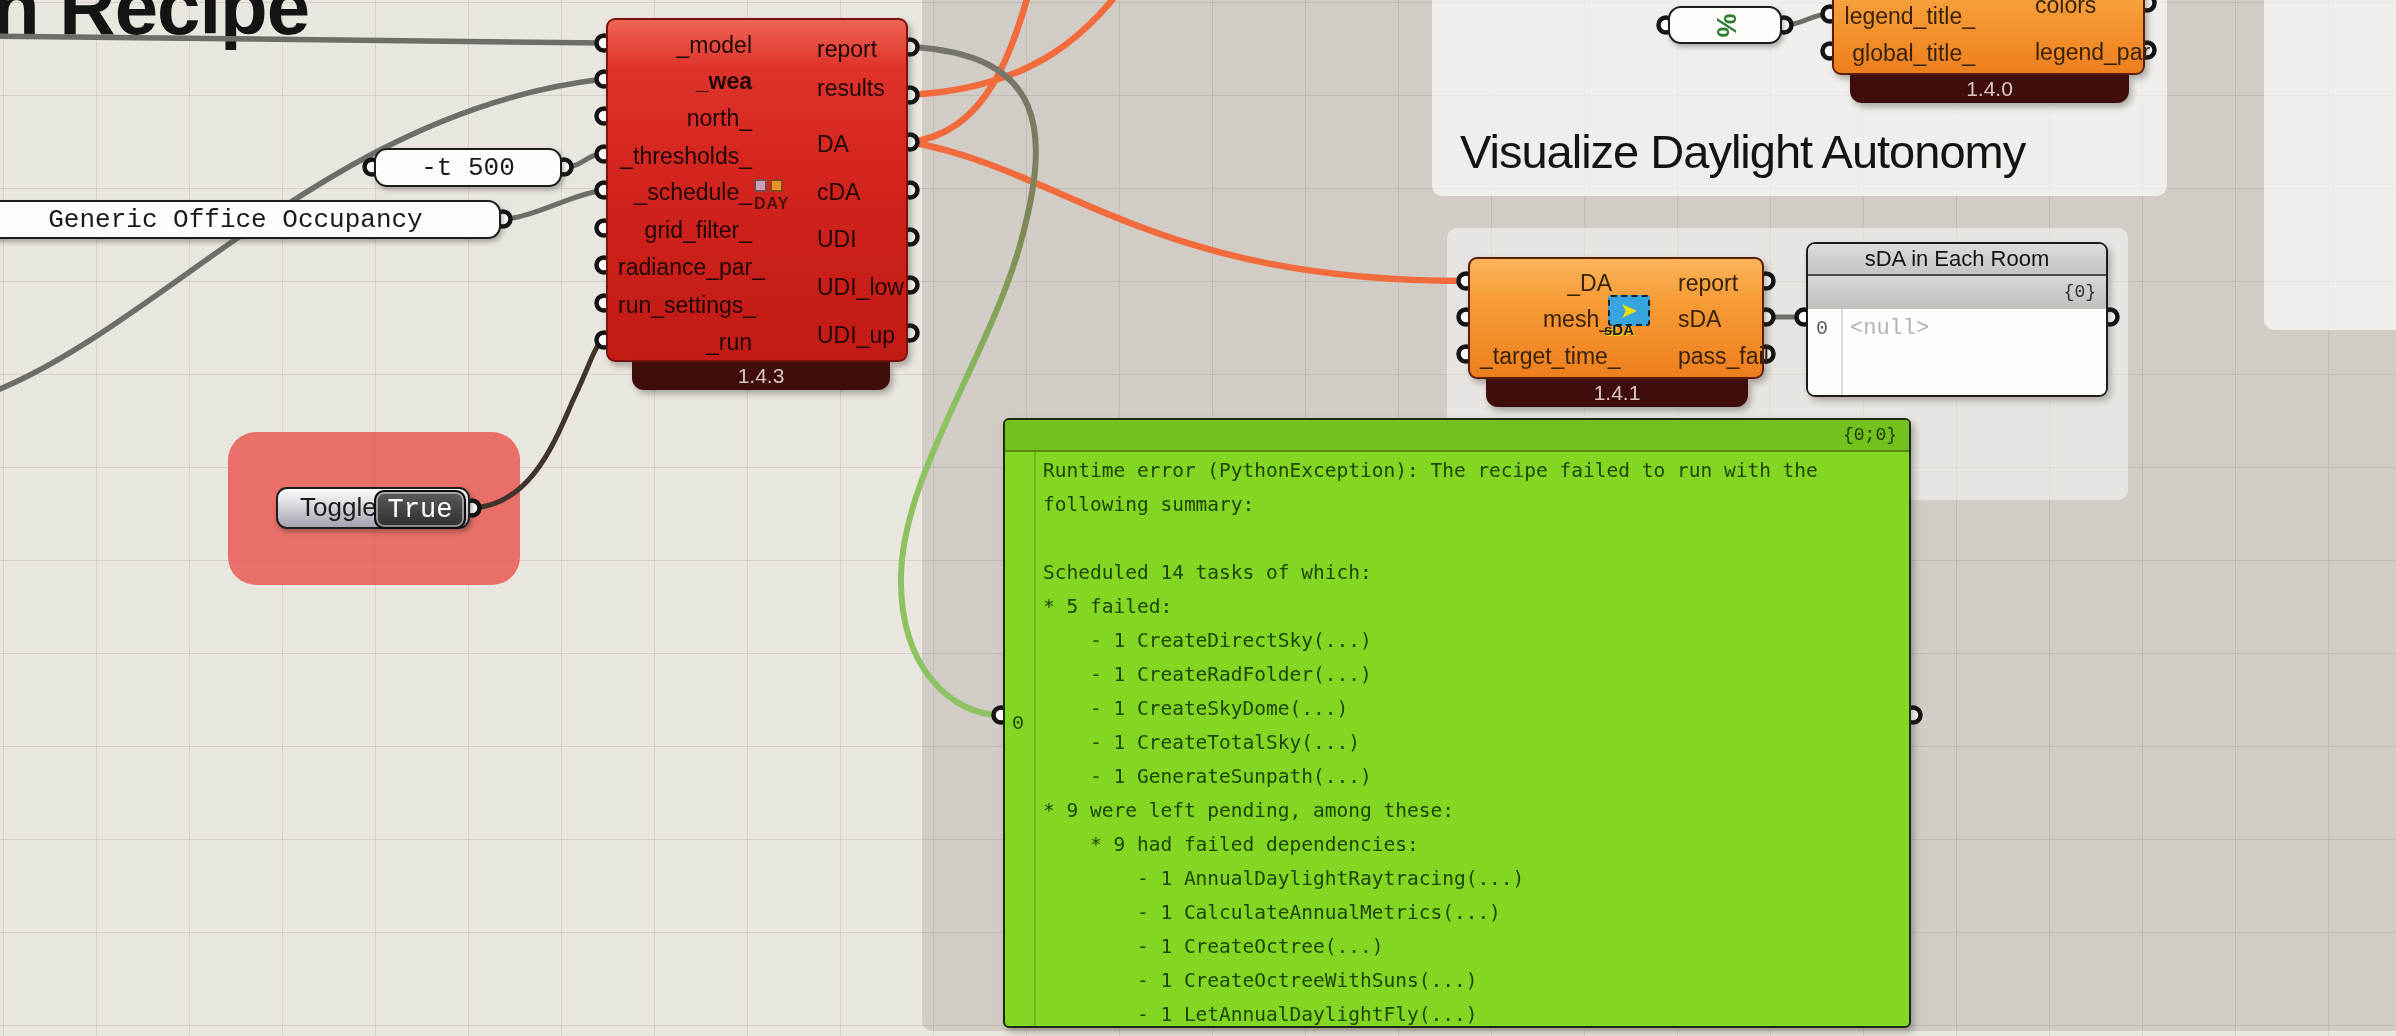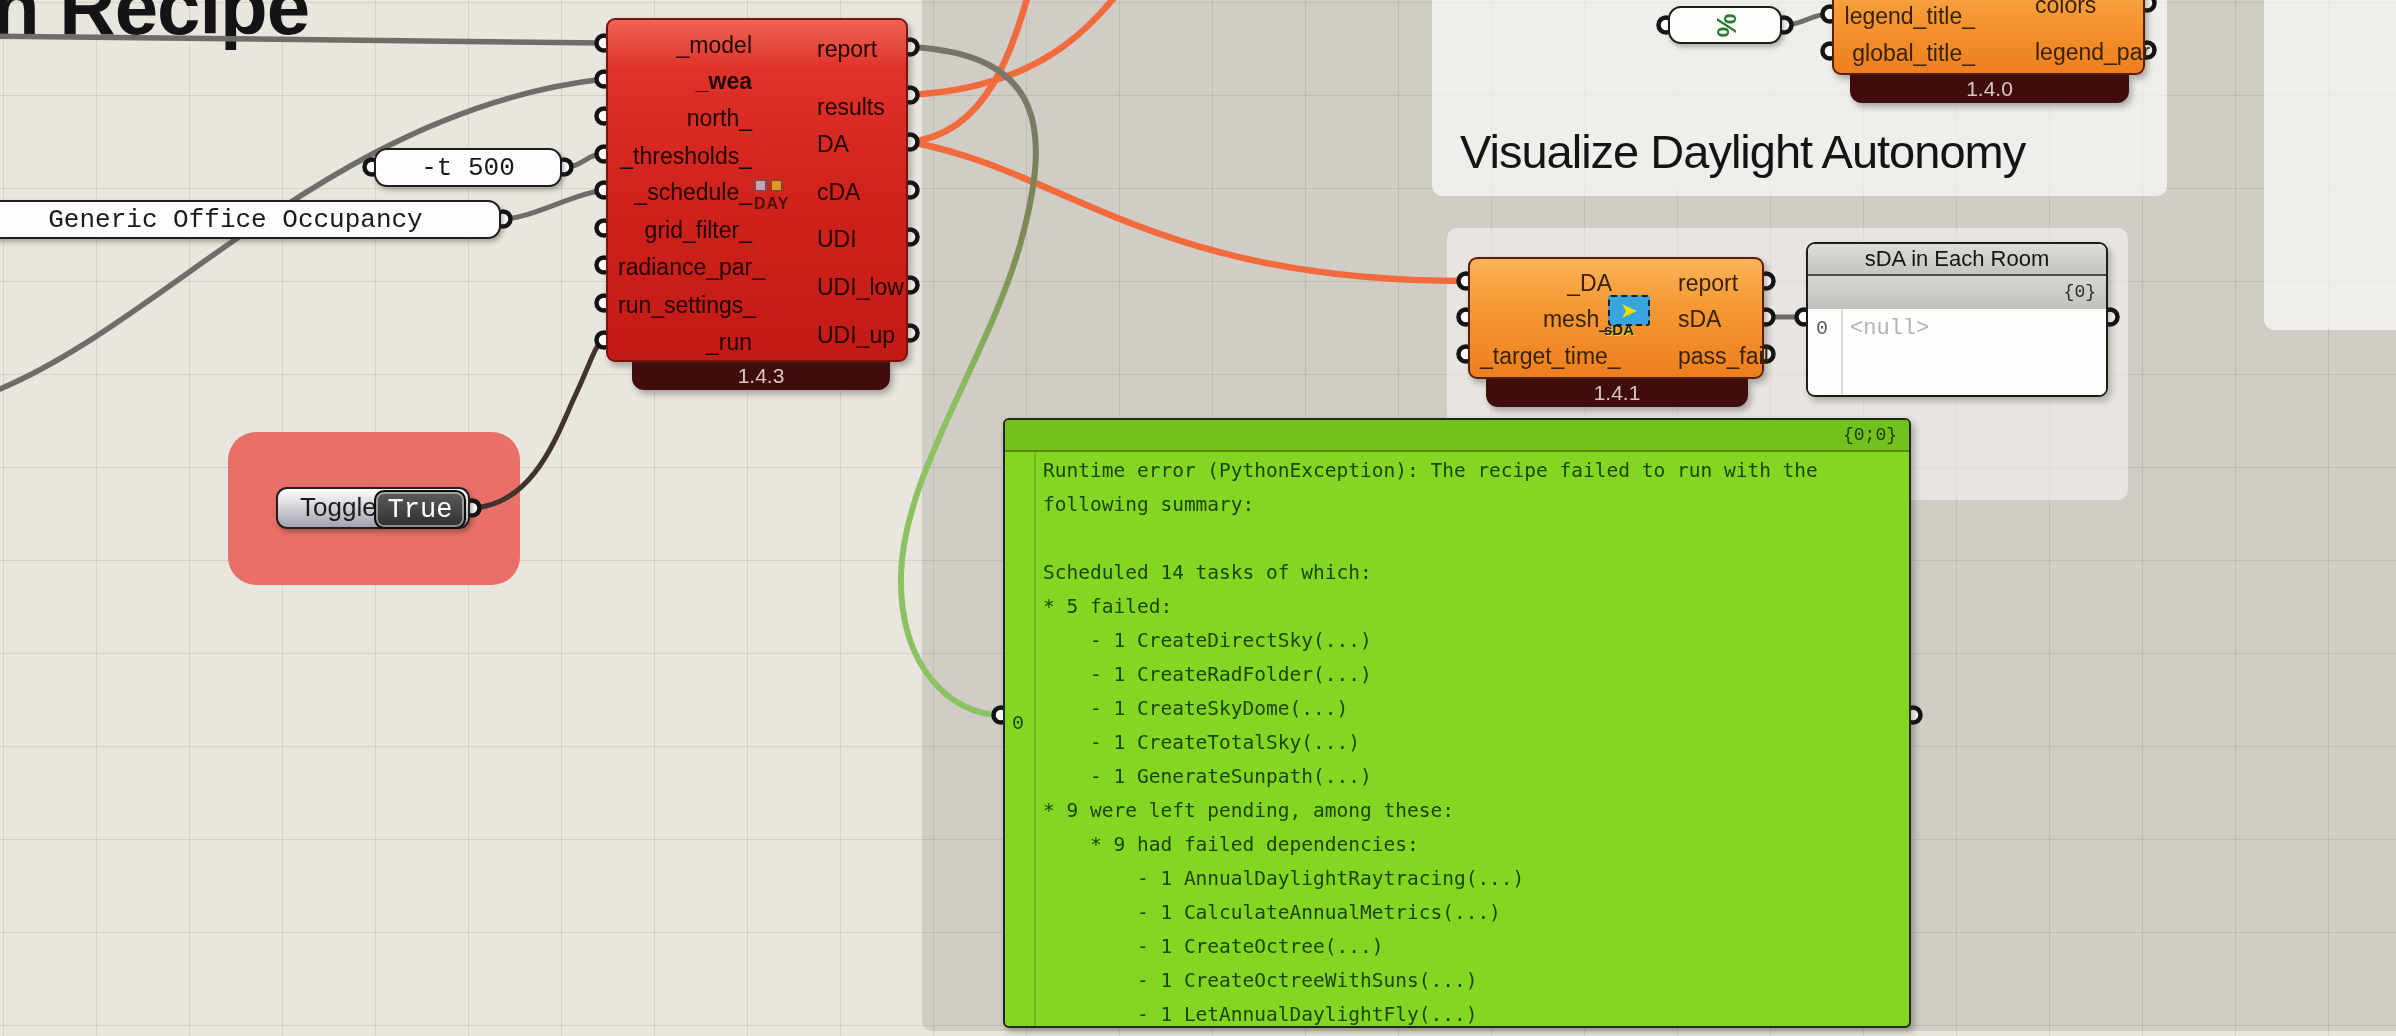--- a/index.html
+++ b/index.html
@@ -168,21 +168,21 @@
     <div class="port port-in txt-red" style="left:0;width:134px;top:11px;">_model</div>
     <div class="port port-in txt-red" style="left:0;width:134px;top:47px;font-weight:bold;">_wea</div>
     <div class="port port-in txt-red" style="left:0;width:134px;top:84px;">north_</div>
     <div class="port port-in txt-red" style="left:0;width:134px;top:122px;">_thresholds_</div>
     <div class="port port-in txt-red" style="left:0;width:134px;top:158px;">_schedule_</div>
     <div class="port port-in txt-red" style="left:0;width:134px;top:196px;">grid_filter_</div>
     <div class="port port-in txt-red" style="left:0;width:134px;top:233px;">radiance_par_</div>
     <div class="port port-in txt-red" style="left:0;width:134px;top:271px;">run_settings_</div>
     <div class="port port-in txt-red" style="left:0;width:134px;top:308px;">_run</div>
     <div class="port txt-red" style="left:199px;top:15px;">report</div>
-    <div class="port txt-red" style="left:199px;top:73px;">results</div>
+    <div class="port txt-red" style="left:199px;top:54px;">results</div>
     <div class="port txt-red" style="left:199px;top:110px;">DA</div>
     <div class="port txt-red" style="left:199px;top:158px;">cDA</div>
     <div class="port txt-red" style="left:199px;top:205px;">UDI</div>
     <div class="port txt-red" style="left:199px;top:253px;">UDI_low</div>
     <div class="port txt-red" style="left:199px;top:301px;">UDI_up</div>
     <div id="day-icon">
       <div><span class="sq sq1"></span><span class="sq sq2"></span></div>
       <div class="word">DAY</div>
     </div>
     <div class="vtab" style="left:24px;top:342px;width:258px;">1.4.3</div>

